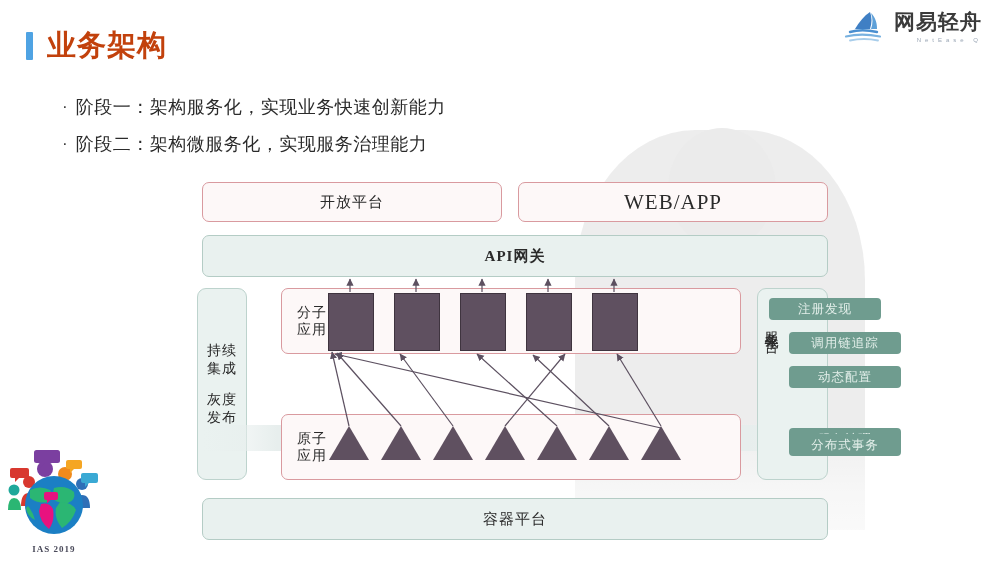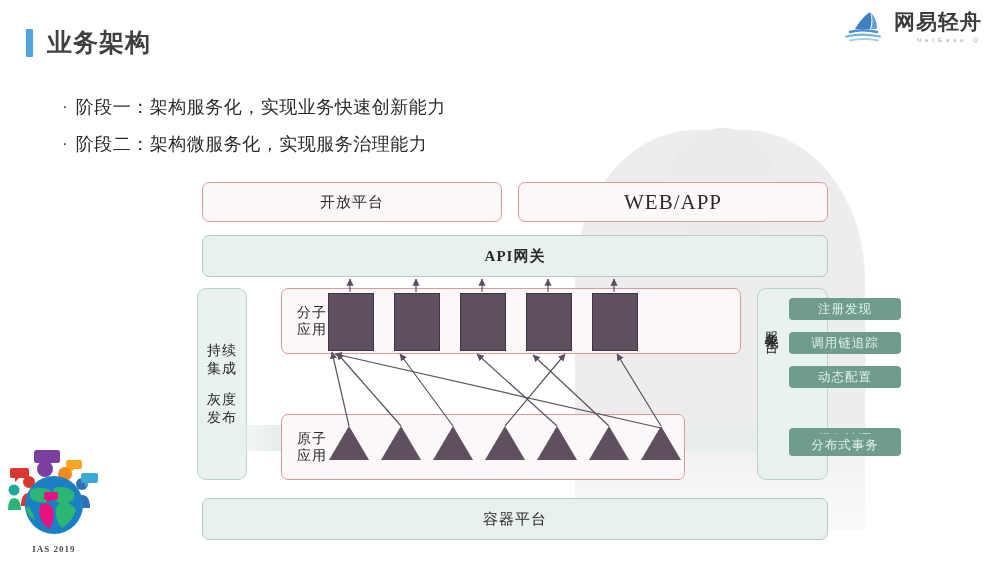--- a/index.html
+++ b/index.html
@@ -33,21 +33,21 @@
   }
   .sil-mask{
     position:absolute;left:560px;top:420px;width:330px;height:160px;
     background:linear-gradient(to bottom,rgba(255,255,255,0) 0%,rgba(255,255,255,.55) 45%,rgba(255,255,255,.9) 100%);
     z-index:0;
   }
 
   
   .title-row{position:absolute;left:26px;top:26px;display:flex;align-items:center;z-index:5;}
   .title-bar{width:7px;height:28px;background:#4FA3E3;border-radius:1px;margin-right:14px;}
-  .title-text{font-size:25px;font-weight:bold;color:#404040;letter-spacing:1px;
+  .title-text{font-size:29px;font-weight:bold;color:#c2410c;letter-spacing:1px;
     font-family:Liberation Sans, sans-serif;}
 
   
   .bullets{position:absolute;left:62px;top:94px;z-index:5;}
   .bullet{display:flex;align-items:flex-start;margin-bottom:12px;}
   .bullet-dot{font-size:17px;color:#3b3b3b;line-height:25px;margin-right:8px;}
   .bullet-text{font-size:18px;color:#2b2b2b;line-height:25px;letter-spacing:.5px;
     font-family:"DejaVu Sans","Liberation Sans",sans-serif;}
 
   
@@ -173,39 +173,39 @@
     <div class="sq" style="position:absolute;left:209px;top:113px;width:44px;height:56px;"></div>
     <div class="sq" style="position:absolute;left:275px;top:113px;width:44px;height:56px;"></div>
     <div class="sq" style="position:absolute;left:341px;top:113px;width:44px;height:56px;"></div>
     <div class="sq" style="position:absolute;left:407px;top:113px;width:44px;height:56px;"></div>
 
     <div class="deband"></div>
     <div class="delabel">
       <span style="background:#e7eeed;padding:0 6px;">去中心化</span>
     </div>
 
-    <div class="dg-box red-box" style="left:96px;top:234px;width:404px;height:66px;justify-content:flex-start;">
+    <div class="dg-box red-box" style="left:96px;top:234px;width:460px;height:66px;justify-content:flex-start;">
       <div class="stacked" style="margin-left:12px;width:36px;">
         <div>原子</div>
         <div>应用</div>
       </div>
     </div>
 
     <div class="tri" style="position:absolute;left:144px;top:246px;"></div>
     <div class="tri" style="position:absolute;left:196px;top:246px;"></div>
     <div class="tri" style="position:absolute;left:248px;top:246px;"></div>
     <div class="tri" style="position:absolute;left:300px;top:246px;"></div>
     <div class="tri" style="position:absolute;left:352px;top:246px;"></div>
     <div class="tri" style="position:absolute;left:404px;top:246px;"></div>
     <div class="tri" style="position:absolute;left:456px;top:246px;"></div>
 
     <div class="dg-box green-box-lite" style="left:572px;top:108px;width:71px;height:192px;"></div>
     <div class="vlabel" style="position:absolute;left:578px;top:140px;width:16px;text-align:center;">服务化平台</div>
 
-    <div class="badge" style="position:absolute;left:604px;top:118px;width:112px;height:22px;">
+    <div class="badge" style="position:absolute;left:584px;top:118px;width:112px;height:22px;">
         <span>注册发现</span>
       </div>
     <div class="badge" style="position:absolute;left:604px;top:152px;width:112px;height:22px;">
         <span>调用链追踪</span>
       </div>
     <div class="badge" style="position:absolute;left:604px;top:186px;width:112px;height:22px;">
         <span>动态配置</span>
       </div>
     <div class="badge" style="position:absolute;left:604px;top:220px;width:112px;height:22px;margin-top:28px;">
         <span>服务治理</span>

